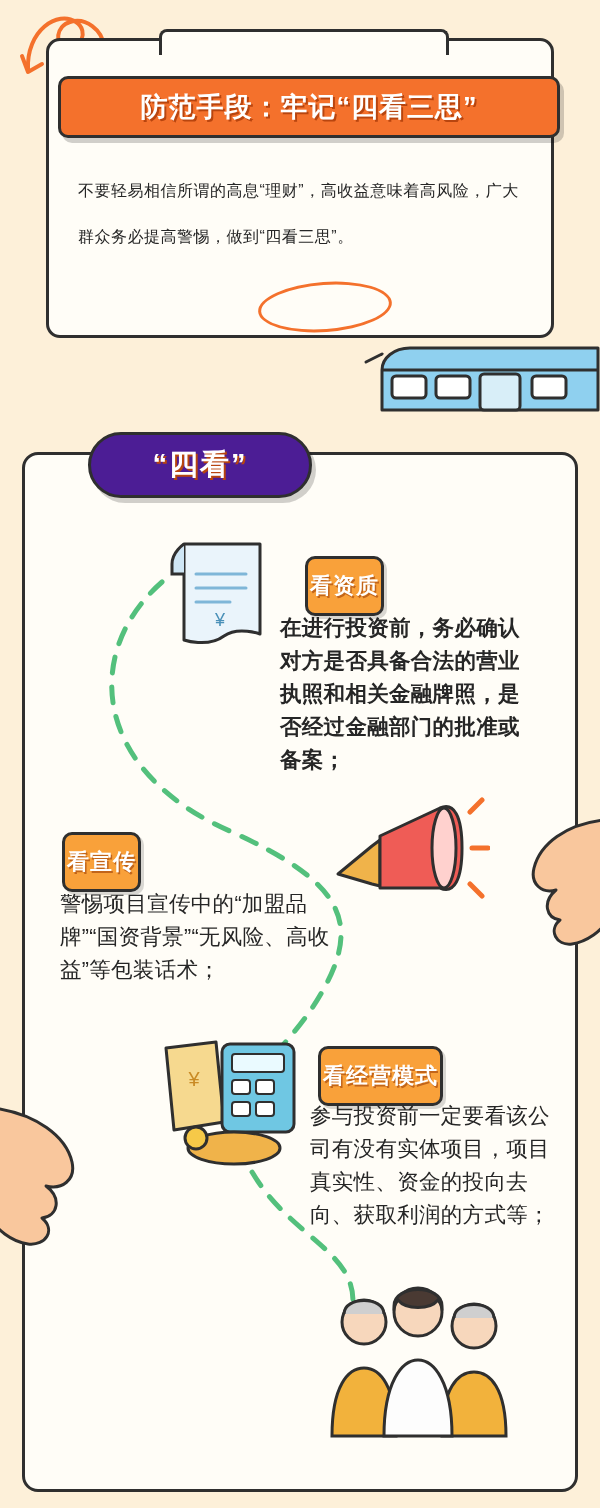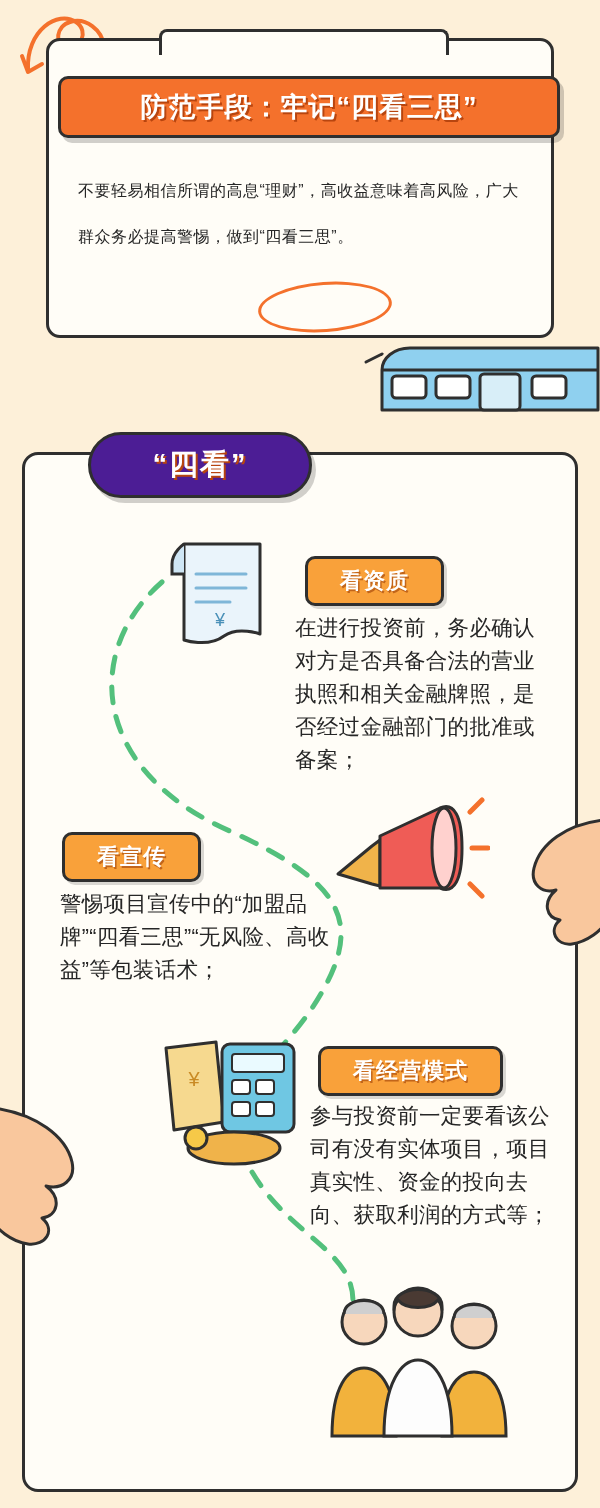--- a/index.html
+++ b/index.html
@@ -68,37 +68,37 @@
     text-shadow:2px 2px 0 #b8450f;
   }
 
   
   .dashpath{position:absolute;left:22px;top:452px;width:556px;height:1040px;}
 
   
   .pill{
     position:absolute;background:#f9a13a;border:3px solid #2f2f2f;border-radius:10px;
     box-sizing:border-box;display:flex;align-items:center;justify-content:center;
-    padding:0 32px;height:50px;box-shadow:3px 3px 0 rgba(0,0,0,.15);
+    padding:0 2px;height:60px;box-shadow:3px 3px 0 rgba(0,0,0,.15);
   }
   .pill span{
     color:#fff;font-size:22px;font-weight:bold;letter-spacing:1px;
     text-shadow:1.5px 1.5px 0 #c2651a;white-space:nowrap;
   }
   .para{
     position:absolute;font-size:21.5px;line-height:33px;color:#262626;letter-spacing:.3px;
   }
 
   
   .pill-1{left:305px;top:556px;}
   .pill-2{left:62px;top:832px;justify-content:flex-end;}
   .pill-3{left:318px;top:1046px;}
   .pill-4{left:68px;top:1272px;}
 
-  .para-1{left:295px;top:612px;width:252px;}
+  .para-1{left:280px;top:612px;width:252px;font-weight:bold;}
   .para-2{left:60px;top:888px;width:300px;}
   .para-3{left:310px;top:1100px;width:248px;}
   .para-4{left:62px;top:1326px;width:300px;}
 
   
   .hand-r{position:absolute;right:-6px;top:810px;width:120px;height:150px;}
   .hand-l{position:absolute;left:-8px;top:1092px;width:130px;height:160px;}
 
   
   .ill{position:absolute;}
@@ -203,21 +203,21 @@
   </svg>
 
   <div class="pill pill-1">
     <span>看资质</span>
   </div>
   <div class="para para-1">在进行投资前，务必确认对方是否具备合法的营业执照和相关金融牌照，是否经过金融部门的批准或备案；</div>
 
   <div class="pill pill-2">
     <span>看宣传</span>
   </div>
-  <div class="para para-2">警惕项目宣传中的“加盟品牌”“四看三思”“无风险、高收益”等包装话术；</div>
+  <div class="para para-2">警惕项目宣传中的“加盟品牌”“国资背景”“无风险、高收益”等包装话术；</div>
 
   <div class="pill pill-3">
     <span>看经营模式</span>
   </div>
   <div class="para para-3">参与投资前一定要看该公司有没有实体项目，项目真实性、资金的投向去向、获取利润的方式等；</div>
 
 
 </div>
 
 </body></html>

